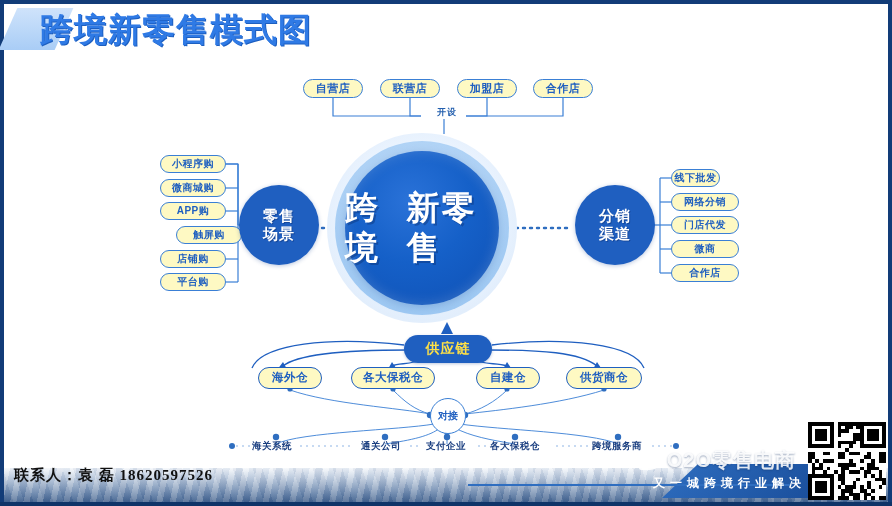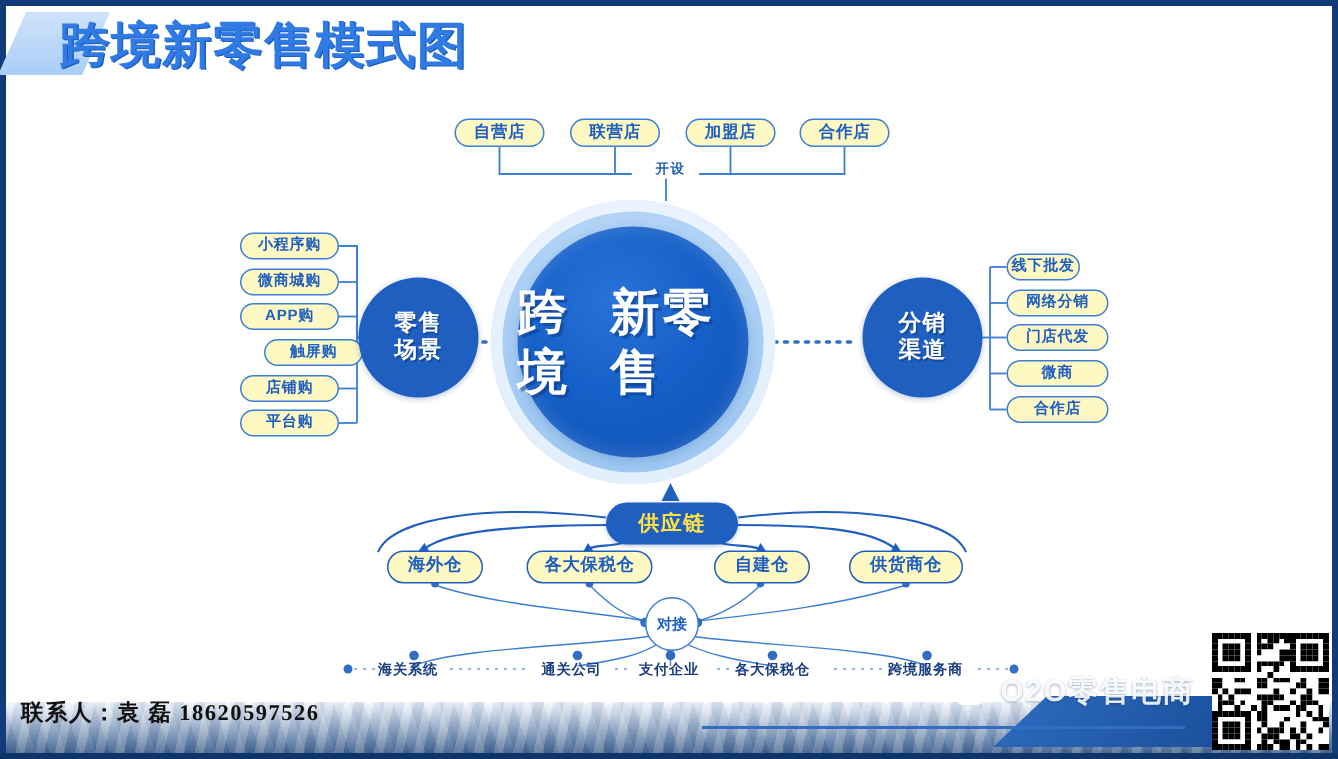--- a/index.html
+++ b/index.html
@@ -397,20 +397,21 @@
   </div>
 
   <div id="bottom-band"></div>
   <div id="footer-wedge"></div>
   <div id="footer-rule"></div>
   <div id="contact-line">联系人：袁 磊 18620597526</div>
   <div id="watermark">
     <span id="wechat-bubble"></span>
     <span>O2O零售电商</span>
   </div>
+  <div id="footer-slogan">又一城跨境行业解决</div>
 
   <div id="qr">
       <i></i>
       <i></i>
       <i></i>
       <i></i>
       <i></i>
       <i></i>
       <i></i>
       <i class="w"></i>

